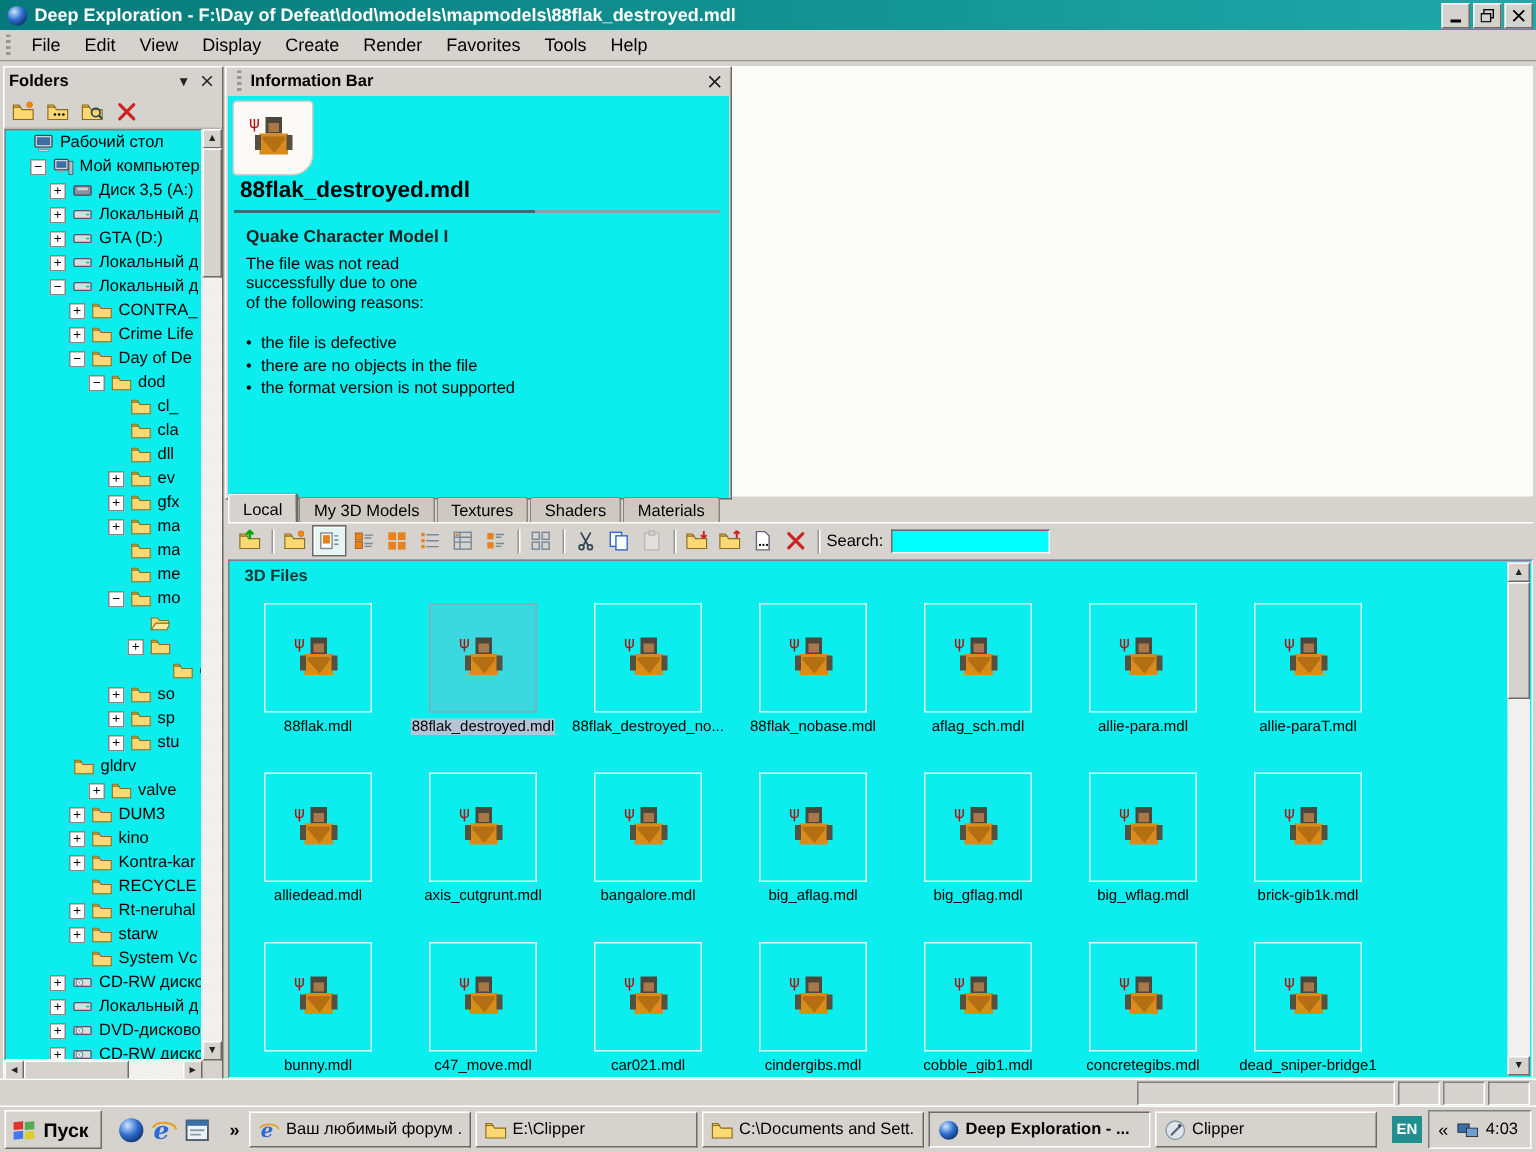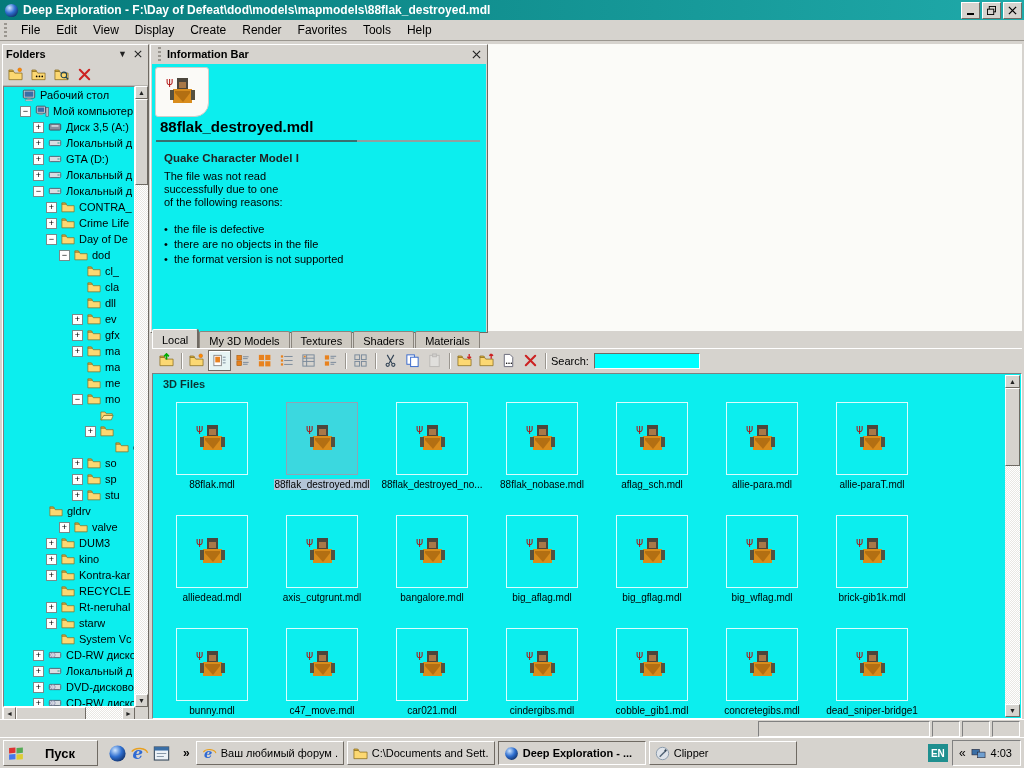--- a/index.html
+++ b/index.html
@@ -113,21 +113,21 @@
   #grid-vscroll .sb-btn{width:15px;}
 
   
   #statusbar{position:absolute;left:0;right:0;bottom:0;height:18px;background:#d6d3ce;
     display:flex;align-items:center;justify-content:flex-end;gap:2px;padding:0 4px;box-sizing:border-box;border-top:1px solid #fff;}
   .status-pane{height:14px;border:1px solid;border-color:#808080 #fff #fff #808080;}
 
   
   #taskbar{position:absolute;left:0;top:737px;width:1024px;height:31px;background:#d6d3ce;
     border-top:1px solid #fff;display:flex;align-items:center;padding:0 3px;box-sizing:border-box;}
-  #start-btn{height:24px;display:flex;align-items:center;gap:20px;padding:0 22px 0 4px;background:#d6d3ce;font-weight:bold;font-size:13px;}
+  #start-btn{height:24px;display:flex;align-items:center;gap:4px;padding:0 8px 0 4px;background:#d6d3ce;font-weight:bold;font-size:13px;}
   #start-btn svg{width:17px;height:17px;}
   #quick-launch{display:flex;align-items:center;gap:3px;margin:0 6px;padding:0 4px;}
   .ql-icon{width:19px;height:19px;}
   .ql-icon svg{width:19px;height:19px;}
   #ql-overflow{font-size:12px;font-weight:bold;margin-left:2px;}
   .task{height:24px;width:148px;display:flex;align-items:center;gap:4px;padding:0 5px;background:#d6d3ce;margin-right:3px;box-sizing:border-box;overflow:hidden;}
   .task svg{width:15px;height:15px;flex:0 0 15px;}
   .task .tl{white-space:nowrap;overflow:hidden;font-size:11px;}
   .task.active{font-weight:bold;}
   #lang-badge{width:20px;height:18px;background:#1f8f8f;color:#fff;font-weight:bold;font-size:10px;
@@ -1202,20 +1202,29 @@
         </span>
         <span class="tl">Ваш любимый форум ...</span>
       </div>
       <div class="task out">
         <span>
           <svg viewBox="0 0 16 16">
             <path d="M1 13.5V4.6h4.8l1.4 1.9H15v7z" fill="#fcd872" stroke="#8a6c1e" stroke-width=".8"></path>
             <path d="M1 4.6V3.2h4l1 1.4z" fill="#eec04a" stroke="#8a6c1e" stroke-width=".8"></path>
           </svg>
         </span>
+        <span class="tl">E:\Clipper</span>
+      </div>
+      <div class="task out">
+        <span>
+          <svg viewBox="0 0 16 16">
+            <path d="M1 13.5V4.6h4.8l1.4 1.9H15v7z" fill="#fcd872" stroke="#8a6c1e" stroke-width=".8"></path>
+            <path d="M1 4.6V3.2h4l1 1.4z" fill="#eec04a" stroke="#8a6c1e" stroke-width=".8"></path>
+          </svg>
+        </span>
         <span class="tl">C:\Documents and Sett...</span>
       </div>
       <div class="task in dither active">
         <span>
           <svg viewBox="0 0 16 16">
             <circle cx="8" cy="8" r="6.8" fill="url(#gball)"></circle>
           </svg>
         </span>
         <span class="tl">Deep Exploration - ...</span>
       </div>

